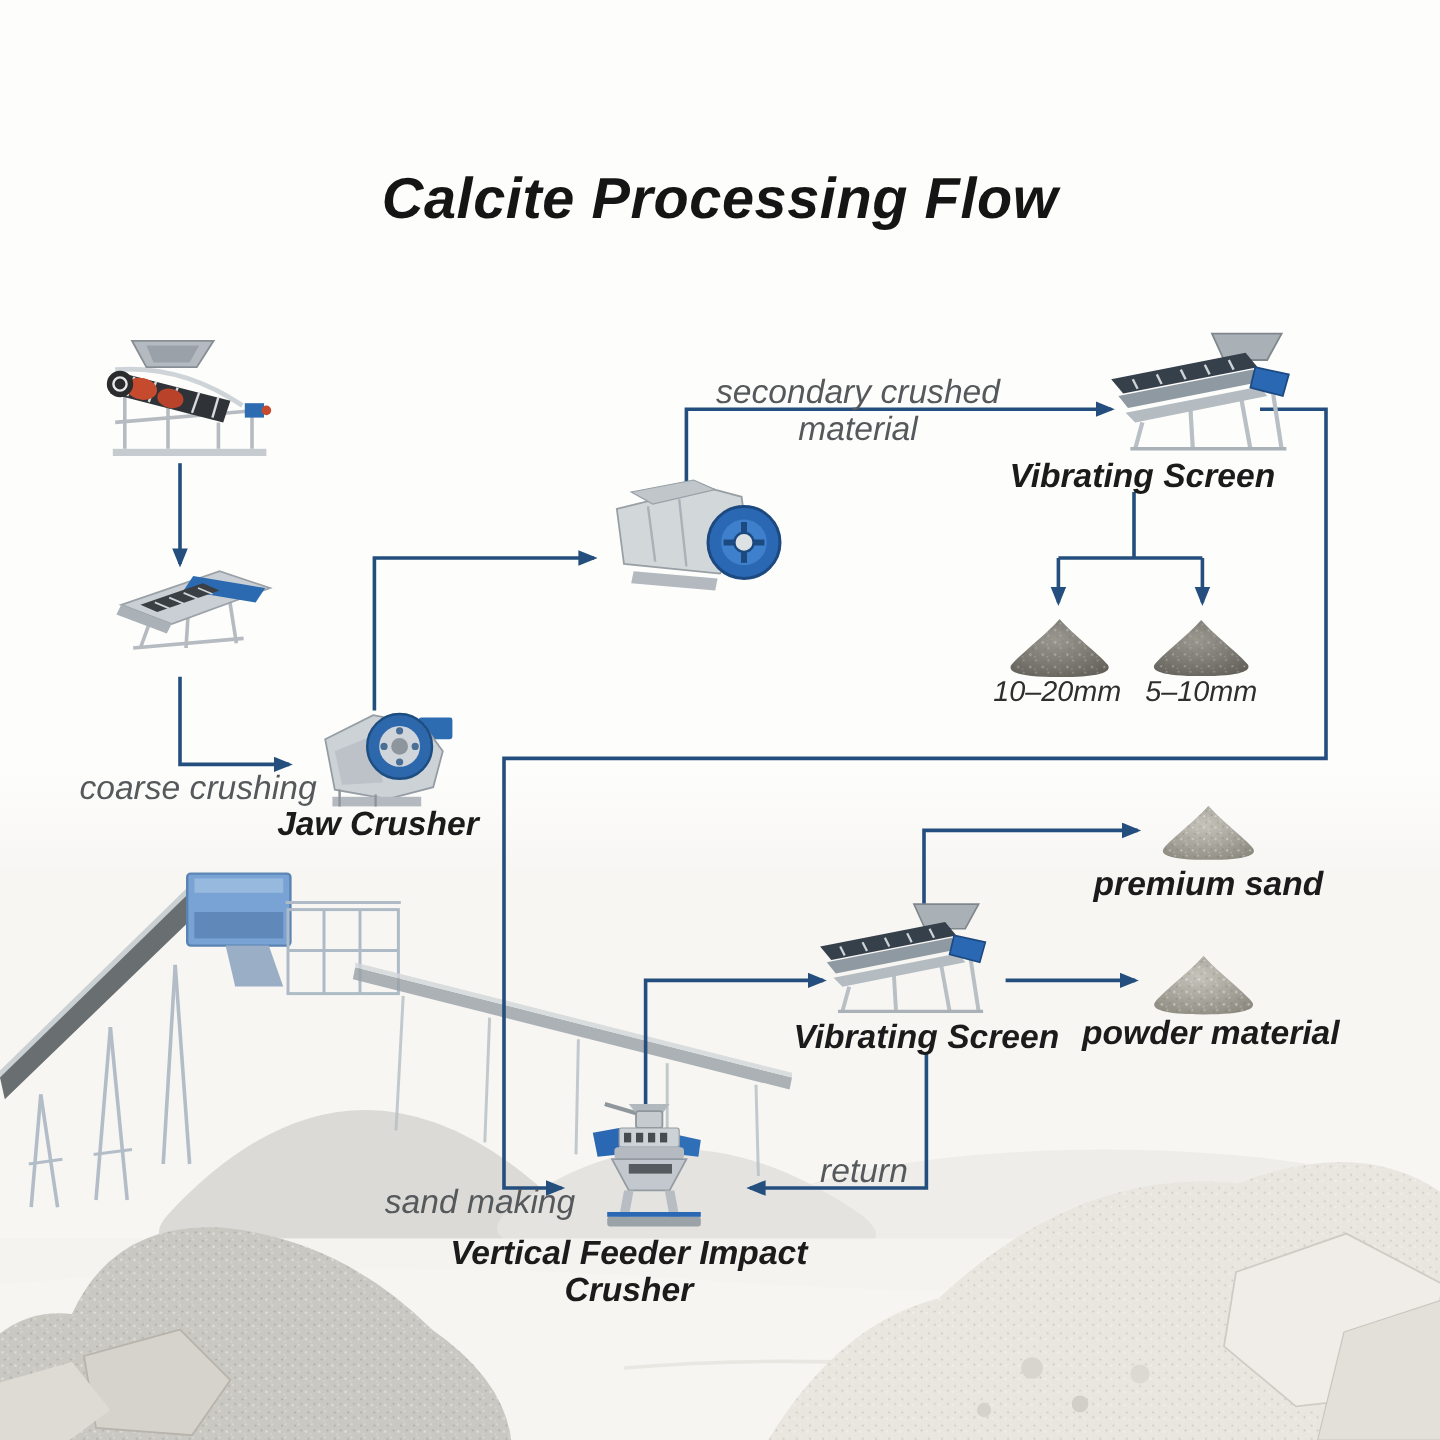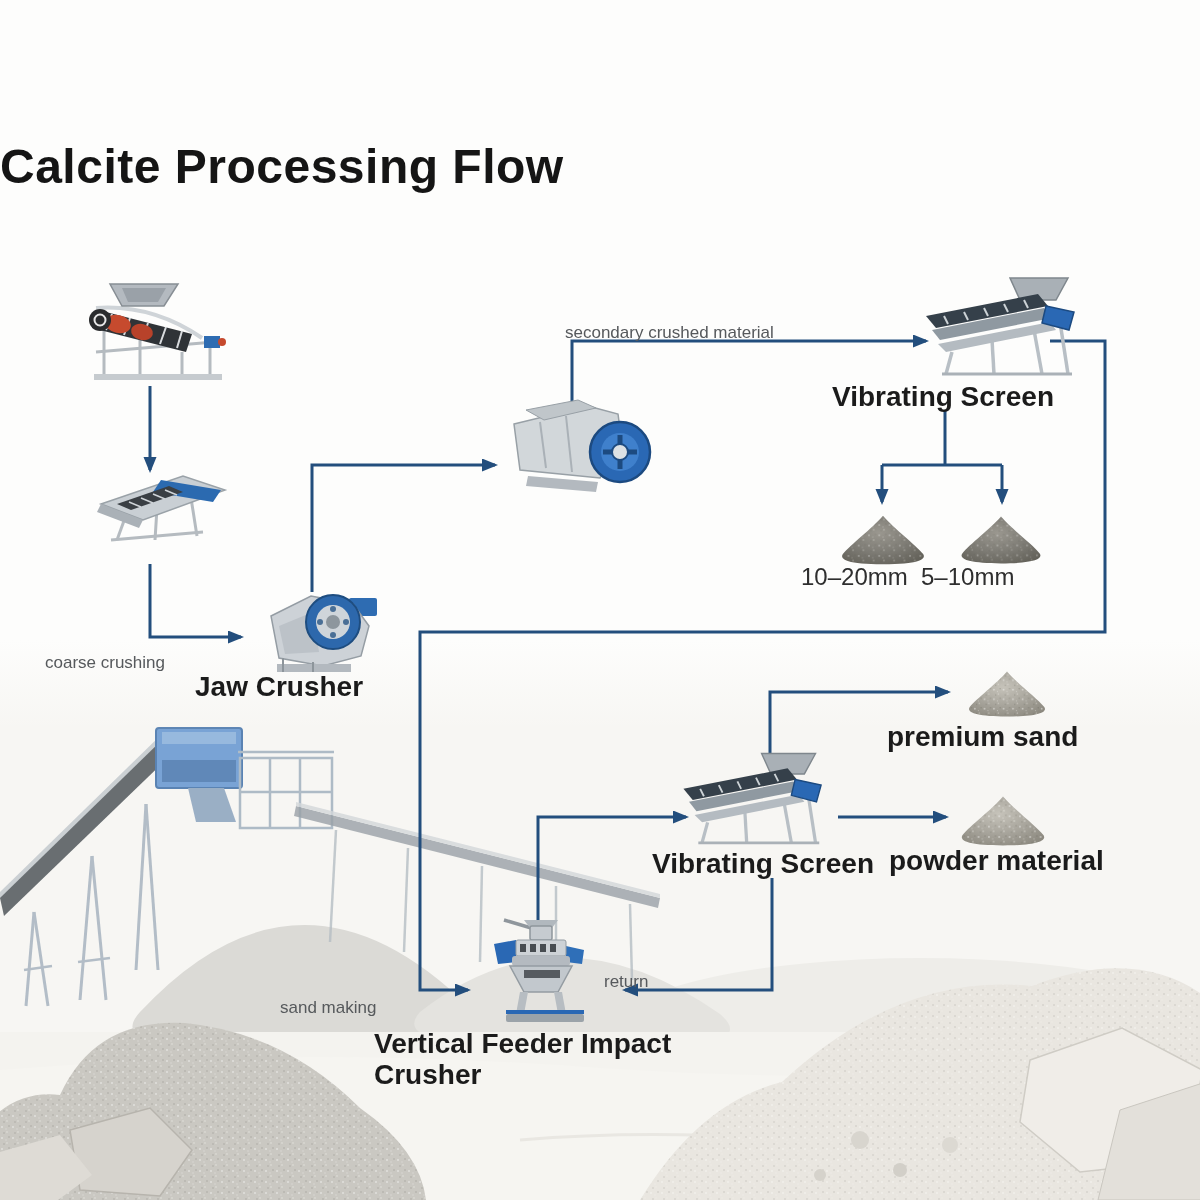--- a/index.html
+++ b/index.html
@@ -10,25 +10,25 @@
   #stage{
     position:relative;width:1200px;height:1200px;overflow:hidden;
     background:#fdfdfc;font-family:"Liberation Sans",sans-serif;
   }
   .bg{position:absolute;left:0;top:640px;width:1200px;height:560px;z-index:0;}
   #edges{position:absolute;left:0;top:0;width:1200px;height:1200px;z-index:1;}
   .edge{fill:none;stroke:var(--c-arrow);stroke-width:3;}
   #edges marker path{fill:var(--c-arrow);}
   .machine{position:absolute;z-index:2;}
   .machine svg{display:block;width:100%;height:100%;}
-  .lbl{position:absolute;z-index:3;text-align:left;line-height:1.12;}
+  .lbl{position:absolute;z-index:3;text-align:center;line-height:1.12;font-style:italic;}
   .lbl-title{left:0;right:0;top:140px;font-size:48px;font-weight:700;color:var(--c-title);letter-spacing:0.5px;}
   .lbl-machine{font-size:28px;font-weight:700;color:var(--c-machine-label);}
   .lbl-product{font-size:24px;font-weight:400;color:#2e2e2e;}
-  .lbl-flow{font-size:17px;font-weight:400;color:var(--c-flow-label);margin-top:12px;}
+  .lbl-flow{font-size:28px;font-weight:400;color:var(--c-flow-label);}
   .watermark{
     position:absolute;left:588px;top:1126px;z-index:4;
     font-size:47px;font-weight:400;color:var(--c-watermark);letter-spacing:1px;
     text-shadow:0 1px 2px rgba(110,110,100,0.25);white-space:nowrap;
   }
 </style>
 </head>
 <body>
 
 <div id="stage">
@@ -340,16 +340,16 @@
   <div class="lbl lbl-machine" style="left:374px;top:1028px;width:300px">Vertical Feeder Impact Crusher</div>
 
   <div class="lbl lbl-product" style="left:801px;top:564px;width:160px">10–20mm</div>
   <div class="lbl lbl-product" style="left:921px;top:564px;width:160px">5–10mm</div>
   <div class="lbl lbl-machine" style="left:887px;top:721px;width:240px">premium sand</div>
   <div class="lbl lbl-machine" style="left:889px;top:845px;width:240px">powder material</div>
 
   <div class="lbl lbl-flow" style="left:565px;top:311px;width:300px">secondary crushed material</div>
   <div class="lbl lbl-flow" style="left:45px;top:641px;width:240px">coarse crushing</div>
   <div class="lbl lbl-flow" style="left:280px;top:986px;width:240px">sand making</div>
-  <div class="lbl lbl-flow" style="left:604px;top:960px;width:160px">return</div>
+  <div class="lbl lbl-flow" style="left:640px;top:960px;width:160px">return</div>
 
 
 </div>
 
 </body></html>

